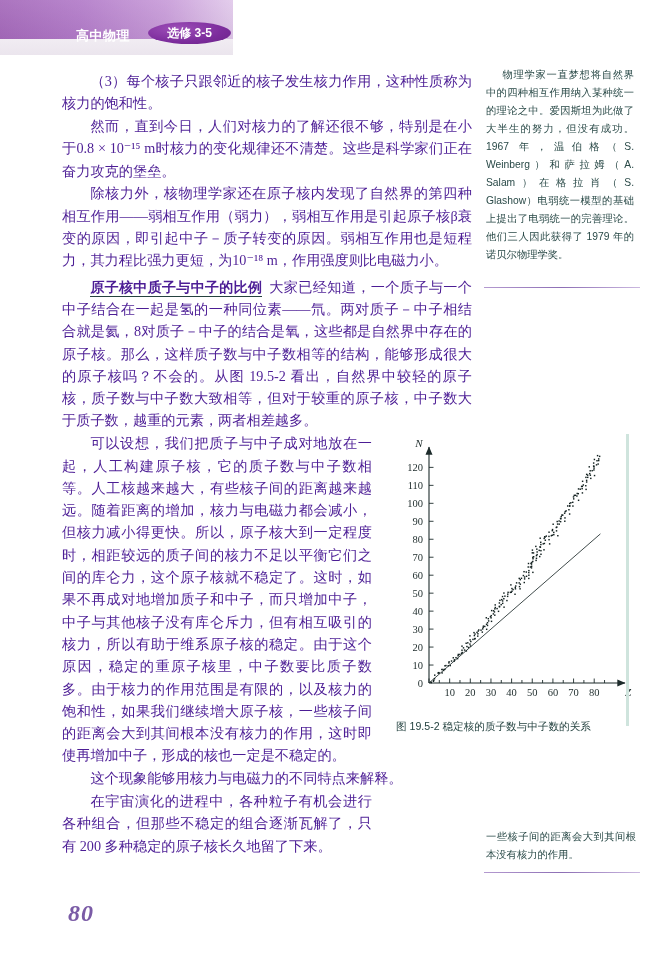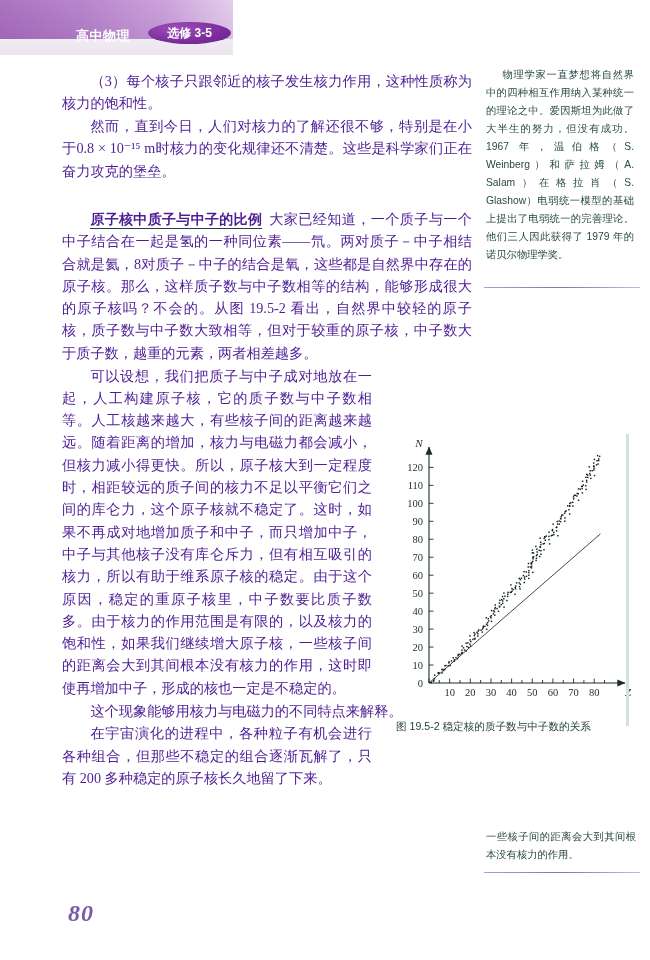--- a/index.html
+++ b/index.html
@@ -176,22 +176,25 @@
 <div class="main-col">
 
   <p class="body-text">
     <span>（3）每个核子只跟邻近的核子发生核力作用，这种性质称为核力的饱和性。</span>
   </p>
 
   <p class="body-text">
     <span>然而，直到今日，人们对核力的了解还很不够，特别是在小于0.8 × 10⁻¹⁵ m时核力的变化规律还不清楚。这些是科学家们正在奋力攻克的堡垒。</span>
   </p>
 
-
-  <p class="body-text" style="margin-top:26px;">
+  <p class="body-text">
+    <span>除核力外，核物理学家还在原子核内发现了自然界的第四种相互作用——弱相互作用（弱力），弱相互作用是引起原子核β衰变的原因，即引起中子－质子转变的原因。弱相互作用也是短程力，其力程比强力更短，为10⁻¹⁸ m，作用强度则比电磁力小。</span>
+  </p>
+
+  <p class="body-text" style="margin-top:4px;">
     <span class="sec-head">原子核中质子与中子的比例</span><span>大家已经知道，一个质子与一个中子结合在一起是氢的一种同位素——氘。两对质子－中子相结合就是氦，8对质子－中子的结合是氧，这些都是自然界中存在的原子核。那么，这样质子数与中子数相等的结构，能够形成很大的原子核吗？不会的。从图 19.5-2 看出，自然界中较轻的原子核，质子数与中子数大致相等，但对于较重的原子核，中子数大于质子数，越重的元素，两者相差越多。</span>
   </p>
 
   <p class="body-text" style="width:310px;">
     <span>可以设想，我们把质子与中子成对地放在一起，人工构建原子核，它的质子数与中子数相等。人工核越来越大，有些核子间的距离越来越远。随着距离的增加，核力与电磁力都会减小，但核力减小得更快。所以，原子核大到一定程度时，相距较远的质子间的核力不足以平衡它们之间的库仑力，这个原子核就不稳定了。这时，如果不再成对地增加质子和中子，而只增加中子，中子与其他核子没有库仑斥力，但有相互吸引的核力，所以有助于维系原子核的稳定。由于这个原因，稳定的重原子核里，中子数要比质子数多。由于核力的作用范围是有限的，以及核力的饱和性，如果我们继续增大原子核，一些核子间的距离会大到其间根本没有核力的作用，这时即使再增加中子，形成的核也一定是不稳定的。</span>
   </p>
 
   <p class="body-text">
     <span>这个现象能够用核力与电磁力的不同特点来解释。</span>
   </p>

